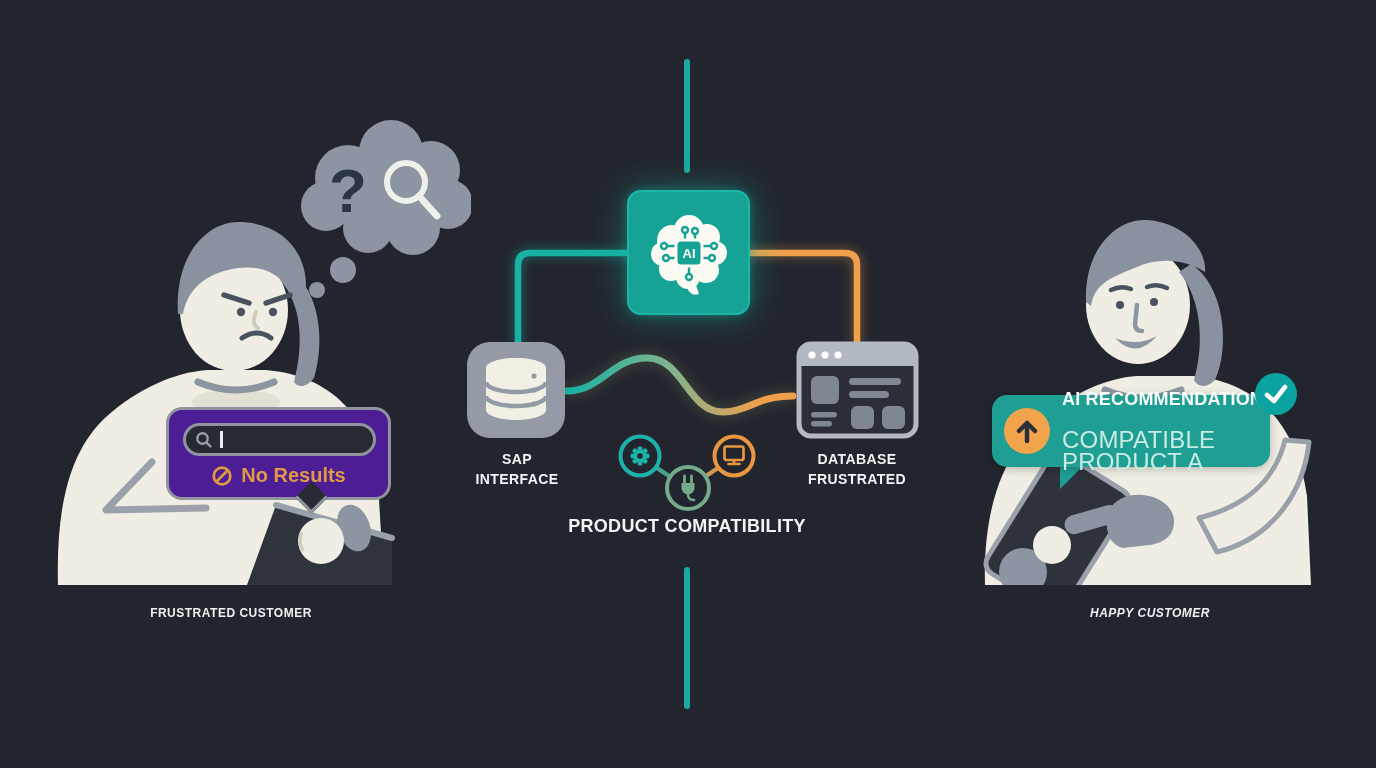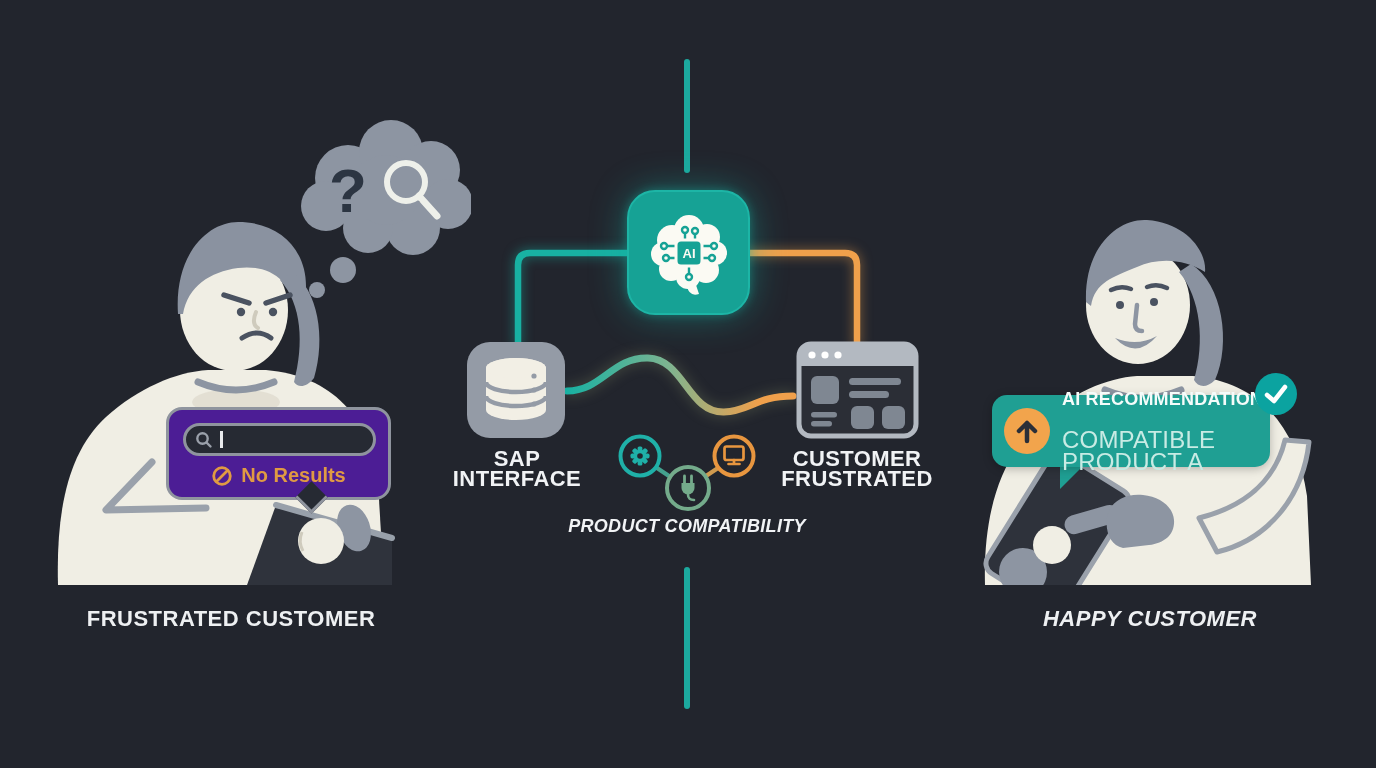--- a/index.html
+++ b/index.html
@@ -6,31 +6,31 @@
   .stage{
     position:relative;width:1376px;height:768px;overflow:hidden;
     background:#22252d;
     font-family:"Liberation Sans","DejaVu Sans",sans-serif;
     -webkit-font-smoothing:antialiased;
   }
   .abs{position:absolute;}
   svg{display:block;}
   
   .ai-node{
-    left:627px;top:190px;width:123px;height:125px;border-radius:28px;
+    left:627px;top:190px;width:123px;height:125px;border-radius:14px;
     background:#16a295;border:2px solid #1db5a6;box-sizing:border-box;
     box-shadow:0 0 36px rgba(23,180,164,.45),0 0 10px rgba(23,180,164,.4);
     z-index:3;
   }
   .db-node{
     left:467px;top:342px;width:98px;height:96px;border-radius:23px;
     background:#949ba6;z-index:3;
   }
   .node-label{
-    color:#f1f3f5;font-size:22px;font-weight:700;letter-spacing:.4px;
+    color:#f1f3f5;font-size:14px;font-weight:700;letter-spacing:.4px;
     text-align:center;line-height:20px;z-index:4;
   }
   .compat-label{
     color:#f1f3f5;font-size:18px;font-weight:700;letter-spacing:.3px;
     text-align:center;line-height:21px;z-index:4;
   }
   
   .search-popup{
     left:166px;top:407px;width:225px;height:93px;background:#4c1d95;
     border:3px solid #8f949e;border-radius:16px;box-sizing:border-box;z-index:6;
@@ -45,21 +45,21 @@
     border:3px solid #8f949e;border-radius:999px;display:flex;align-items:center;
     padding-left:9px;gap:7px;background:#262a33;
   }
   .caret{width:2.5px;height:17px;background:#e9ebee;}
   .no-results{
     position:absolute;left:0;top:54px;width:100%;display:flex;justify-content:center;
     align-items:center;gap:8px;color:#e09a43;font-size:20px;font-weight:700;
   }
   
   .caption{
-    color:#eef0f2;font-size:22px;font-weight:700;letter-spacing:.5px;
+    color:#eef0f2;font-size:12px;font-weight:700;letter-spacing:.5px;
     text-align:center;z-index:7;
   }
   
   .banner{
     left:992px;top:395px;width:278px;height:72px;background:#1f9f93;border-radius:15px;
     display:flex;align-items:center;gap:12px;padding-left:12px;box-sizing:border-box;
     z-index:6;box-shadow:0 2px 10px rgba(0,0,0,.25);
   }
   .banner-tail{
     left:1060px;top:464px;width:0;height:0;
@@ -184,25 +184,25 @@
       <rect x="16" y="36" width="28" height="28" rx="6"></rect>
       <rect x="54" y="38" width="52" height="7" rx="3.5"></rect>
       <rect x="54" y="51" width="40" height="7" rx="3.5"></rect>
       <rect x="16" y="72" width="26" height="5.5" rx="2.75"></rect>
       <rect x="16" y="81" width="21" height="5.5" rx="2.75"></rect>
       <rect x="56" y="66" width="23" height="23" rx="6"></rect>
       <rect x="87" y="66" width="23" height="23" rx="6"></rect>
     </g>
   </svg>
   <div class="abs node-label" style="left:777px;top:449px;width:160px;">
-    <div>CUSTOMER</div>
+    <div>DATABASE</div>
     <div>FRUSTRATED</div>
   </div>
 
-  <div class="abs compat-label" style="left:527px;top:516px;width:320px;font-style:italic;">
+  <div class="abs compat-label" style="left:527px;top:516px;width:320px;">
     <div>PRODUCT COMPATIBILITY</div>
   </div>
 
   <svg class="abs z2" style="left:40px;top:210px;" width="380" height="375" viewBox="0 0 380 375">
     <path d="M18,375 C16,300 28,242 66,207 C98,178 136,162 168,160 L226,160 C292,166 330,207 338,272 L344,375 Z" fill="#f0eee4"></path>
     <ellipse cx="196" cy="192" rx="44" ry="13" fill="#ddd9cc" opacity="0.7"></ellipse>
     <path d="M158,172 Q196,188 234,172" stroke="#8d95a2" stroke-width="7" fill="none" stroke-linecap="round"></path>
     <path d="M112,252 L66,300 L166,298" stroke="#9aa1ab" stroke-width="7" fill="none" stroke-linecap="round" stroke-linejoin="round"></path>
     <polygon points="207,375 236,295 352,328 352,375" fill="#2f333c"></polygon>
     <path d="M236,295 L352,328" stroke="#98a0aa" stroke-width="6" stroke-linecap="round"></path>

